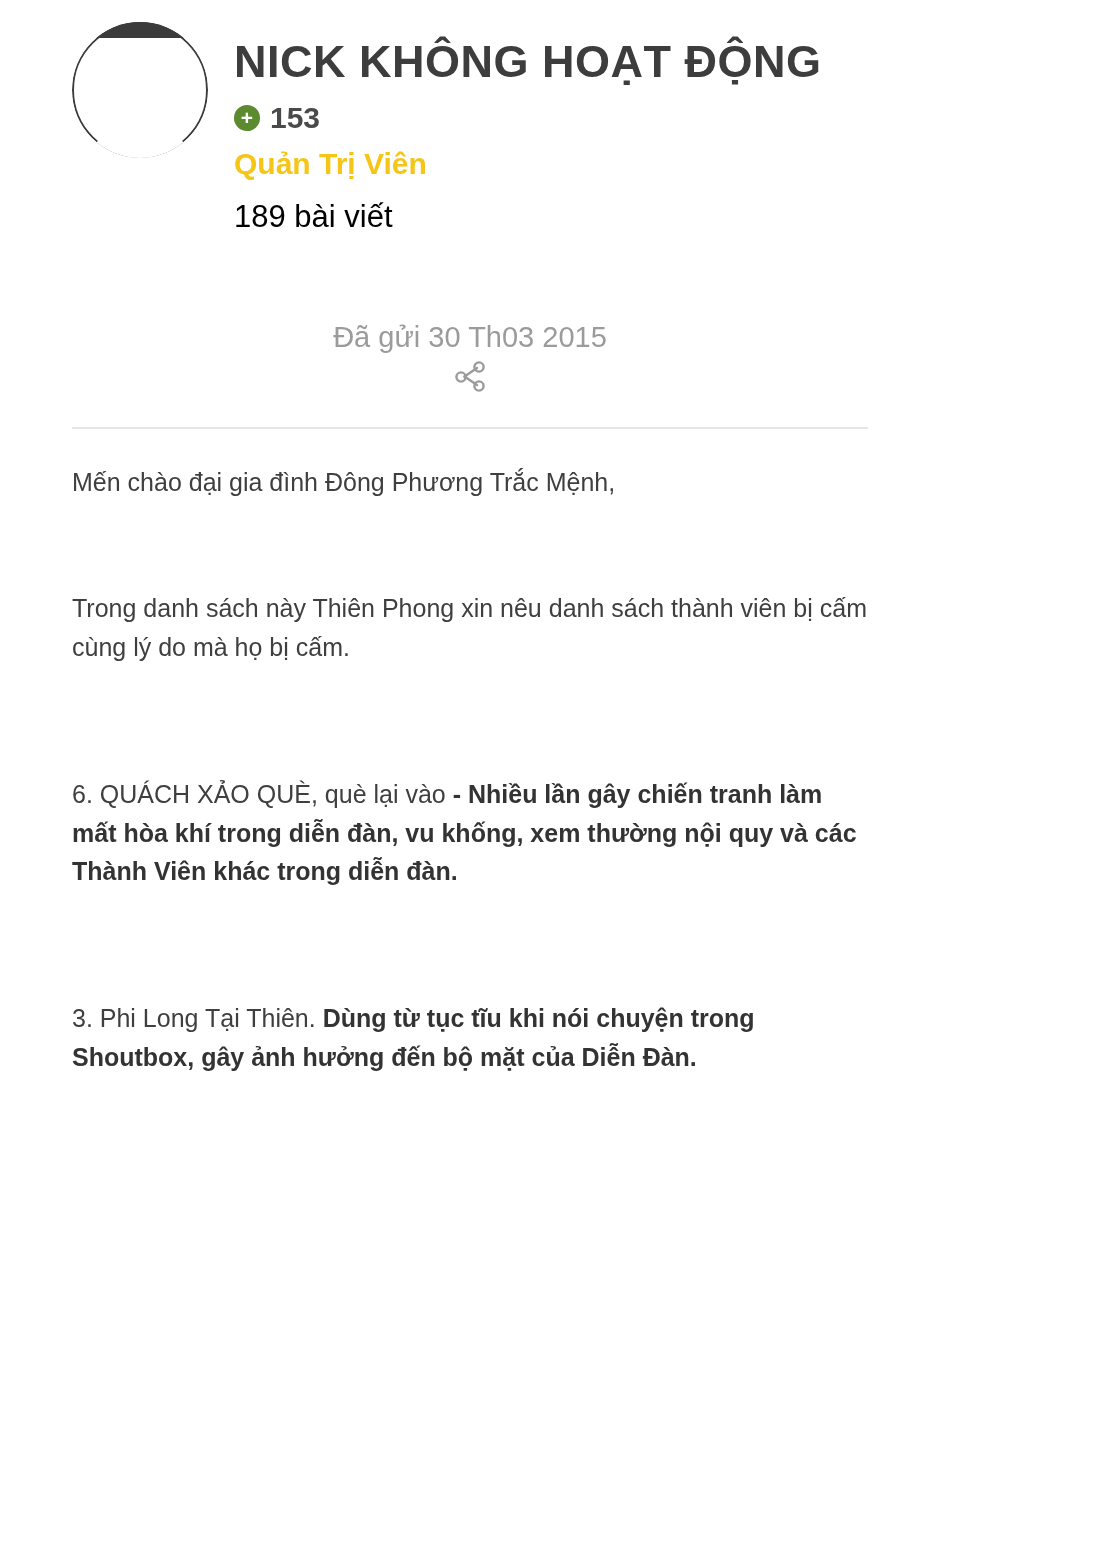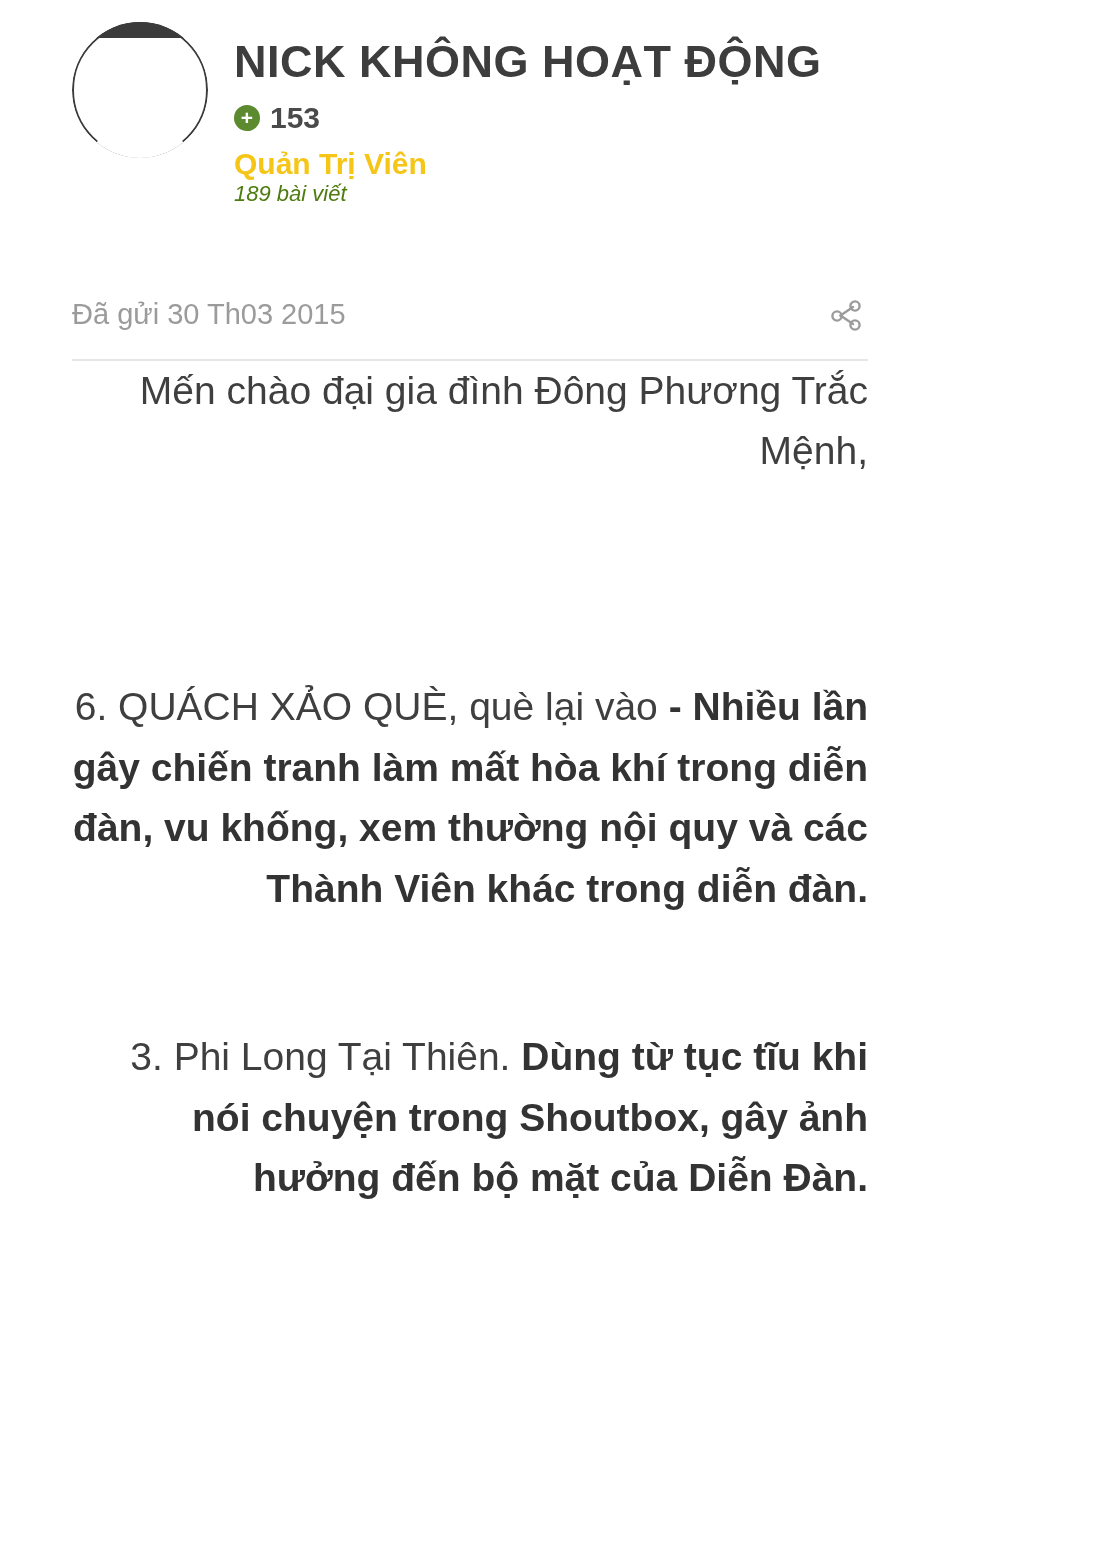--- a/index.html
+++ b/index.html
@@ -71,57 +71,57 @@
   .like-count {
     font-size: 30px;
     font-weight: bold;
     color: #4a4a4a;
     text-align: center;
   }
   .author-title {
     font-size: 30px;
     font-weight: bold;
     color: #f5c518;
-    margin-bottom: 0;
+    margin-bottom: 18px;
   }
   .author-postcount {
-    font-size: 22px;
-    color: #4d7c0f;
-    font-style: italic;
+    font-size: 31px;
+    color: #000000;
   }
 
   
   .post-meta {
     display: flex;
     align-items: center;
     justify-content: space-between;
     margin-top: 86px;
-    padding-bottom: 22px;
+    padding-bottom: 29px;
     border-bottom: 2px solid #e6e6e6;
+    flex-direction: column;
   }
   .post-date {
     font-size: 29px;
     color: #9b9b9b;
   }
   .share-btn {
     width: 44px;
     height: 44px;
     display: flex;
     align-items: center;
     justify-content: center;
     cursor: pointer;
   }
   .share-btn svg { display: block; }
 
   
   .post-body {
-    font-size: 39px;
+    padding-top: 34px;
+    font-size: 25px;
     line-height: 1.55;
     color: #3f3f3f;
-    text-align: right;
   }
   .para {
     margin: 0;
   }
   .spacer-lg { height: 88px; }
   .spacer-xl { height: 108px; }
   .bold { font-weight: bold; color: #333333; }
 </style>
 </head>
 <body>
@@ -176,20 +176,23 @@
     </div>
   </div>
 
   <div class="post-body">
     <p class="para">
       <span>Mến chào đại gia đình Đông Phương Trắc Mệnh,</span>
     </p>
 
     <div class="spacer-lg"></div>
 
+    <p class="para">
+      <span>Trong danh sách này Thiên Phong xin nêu danh sách thành viên bị cấm cùng lý do mà họ bị cấm.</span>
+    </p>
 
     <div class="spacer-xl"></div>
 
     <p class="para">
       <span>6. QUÁCH XẢO QUÈ, què lại vào </span><span class="bold">- Nhiều lần gây chiến tranh làm mất hòa khí trong diễn đàn, vu khống, xem thường nội quy và các Thành Viên khác trong diễn đàn.</span>
     </p>
 
     <div class="spacer-xl"></div>
 
     <p class="para">

